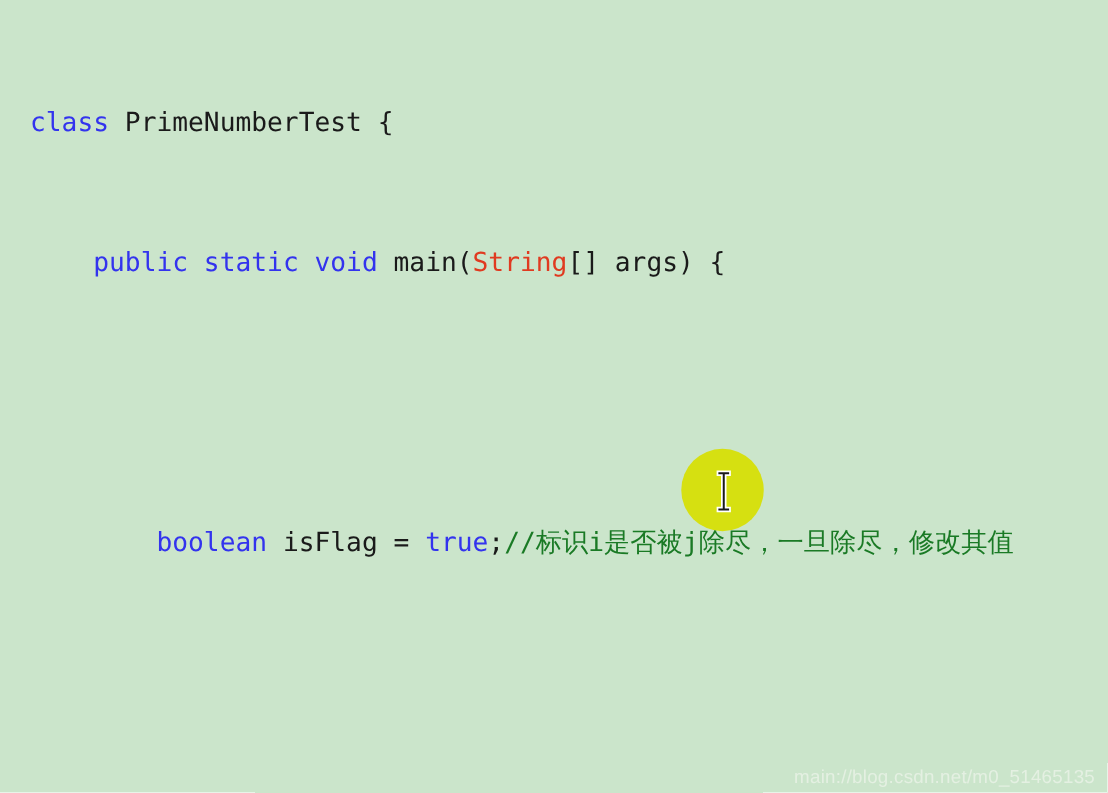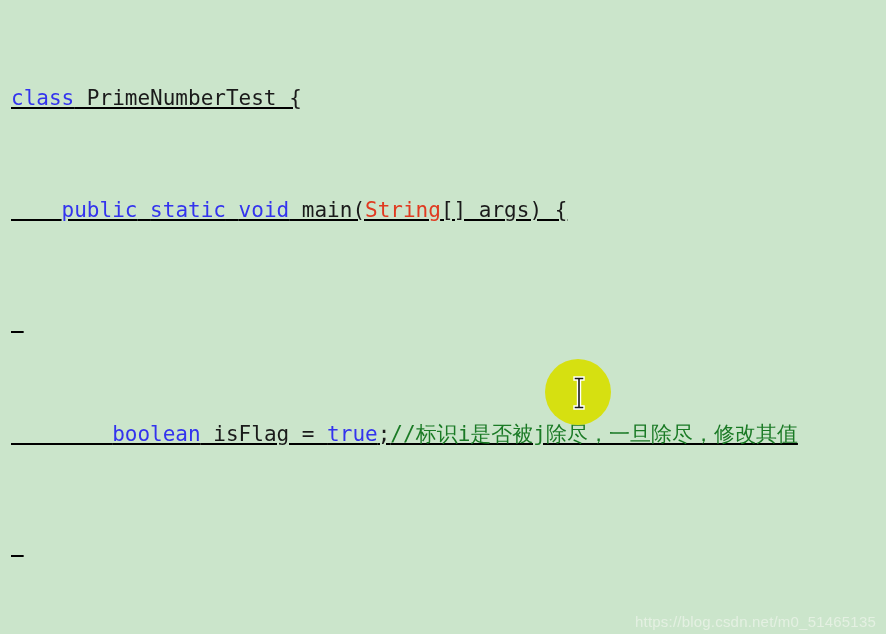--- a/index.html
+++ b/index.html
@@ -24,22 +24,21 @@
     margin: 0;
     font-size: 21px;
     line-height: 28px;
     white-space: pre;
     letter-spacing: 0px;
   }
   .ln {
     display: block;
     height: 28px;
     white-space: pre;
-    padding-left: 11px;
-    text-decoration: underline;
+    padding-left: 24px;
   }
   
   .kw   { color: #3333ee; }            
   .plain{ color: #1a1a1a; }            
   .type { color: #e03a20; }            
   .cmt  { color: #1a7a25; }
 
   
   #cursor-highlight {
     position: absolute;
@@ -122,15 +121,15 @@
     
 
   </div>
 
   <div id="cursor-highlight" style="background: rgb(214, 224, 17);"></div>
 
   <svg id="ibeam" viewBox="0 0 16 36">
     <path d="M3 2 H13 V5 H9.5 V31 H13 V34 H3 V31 H6.5 V5 H3 Z" fill="#1a1a1a" stroke="#ffffff" stroke-width="1.4"></path>
   </svg>
 
-  <div id="watermark">https://blog.csdn.net/m0_51465135</div>
+  <div id="watermark">main://blog.csdn.net/m0_51465135</div>
 
 </div>
 
 </body></html>

